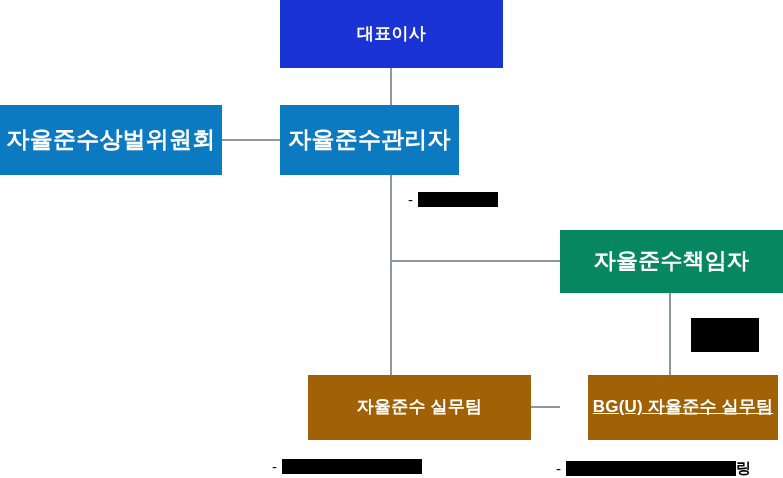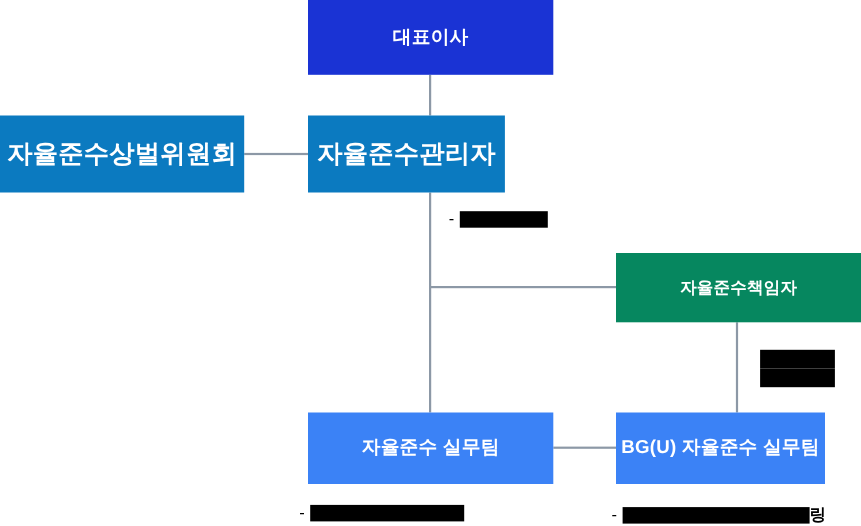--- a/index.html
+++ b/index.html
@@ -36,22 +36,22 @@
     box-sizing: border-box;
     color: #ffffff;
     font-weight: bold;
     letter-spacing: 0.2px;
     text-align: center;
     line-height: 1.2;
     user-select: none;
   }
   .node-ceo        { background: #1a33d4; font-size: 17px; }
   .node-blue       { background: #0b7ac0; font-size: 23px; }
-  .node-green      { background: #06875f; font-size: 15px; }
-  .node-gray       { background: #3b82f6; font-size: 17px; }
+  .node-green      { background: #06875f; font-size: 22px; }
+  .node-gray       { background: #a16207; font-size: 17px; margin-left: 28px; }
 
   
   .note {
     position: absolute;
     display: flex;
     align-items: center;
     font-size: 15px;
     color: #000000;
     white-space: nowrap;
     font-weight: normal;
@@ -116,21 +116,21 @@
   </div>
 
   <div class="node node-green" style="left:560px; top:230px; width:223px; height:63px;">
     <span>자율준수책임자</span>
   </div>
 
   <div class="node node-gray" style="left:280px; top:375px; width:223px; height:65px;">
     <span>자율준수 실무팀</span>
   </div>
 
-  <div class="node node-gray" style="left:560px; top:375px; width:190px; height:65px;">
+  <div class="node node-gray" style="left:560px; top:375px; width:190px; height:65px;text-decoration:underline;">
     <span>BG(U) 자율준수 실무팀</span>
   </div>
 
   <div class="note" style="left:408px; top:192px;">
     <span class="dash">-</span>
     <span class="redacted" style="width:80px;"></span>
     <span class="note-tail"></span>
   </div>
 
   <div class="note-block" style="left:691px; top:318px;">

